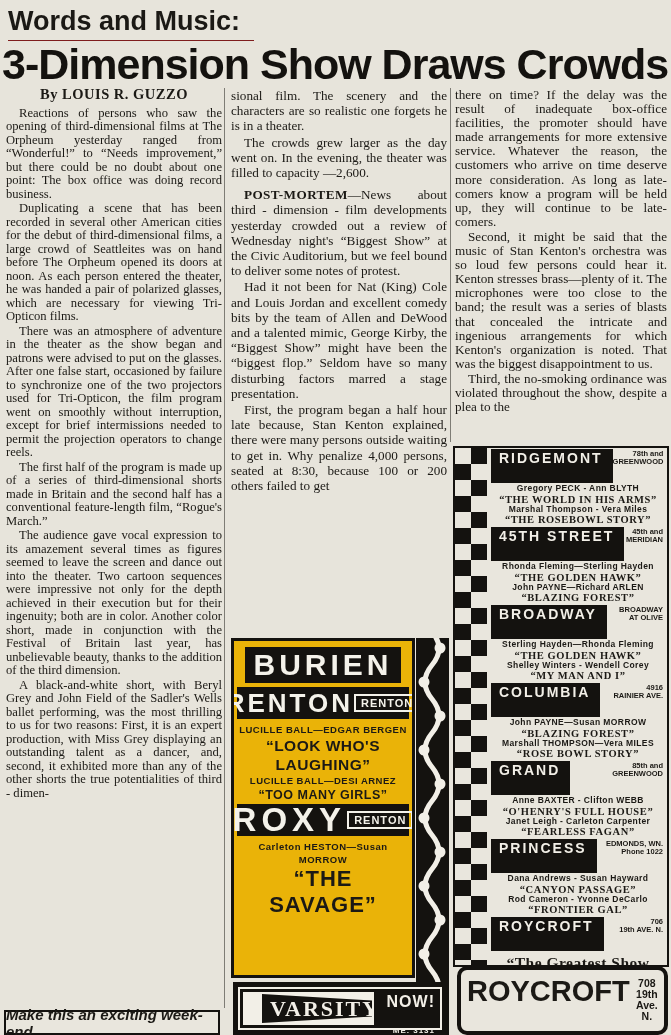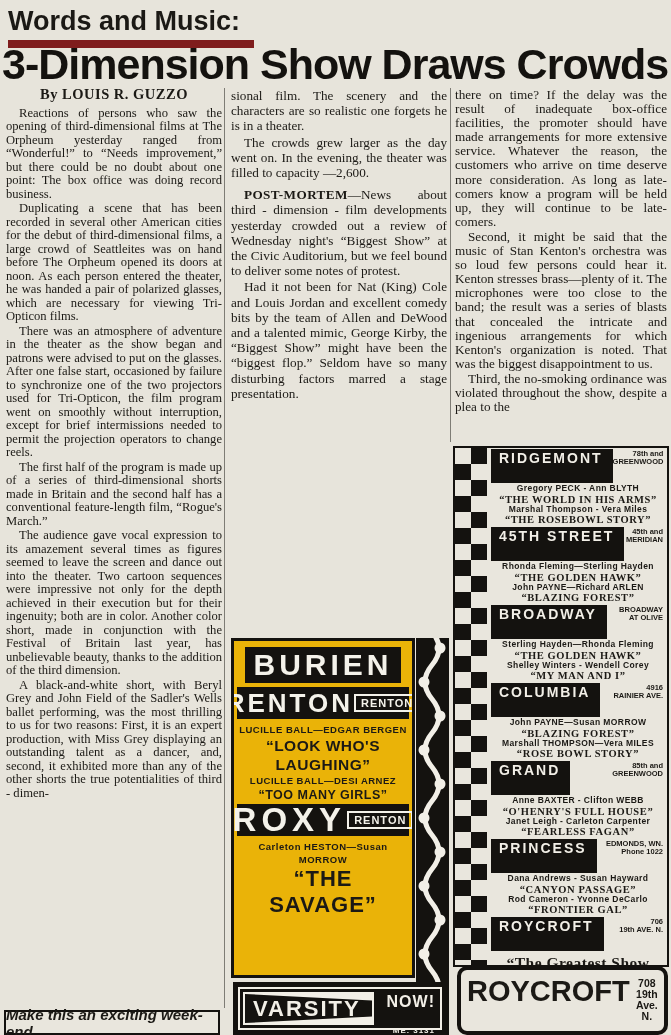--- a/index.html
+++ b/index.html
@@ -7,21 +7,21 @@
   .page{
     position:relative; width:671px; height:1035px; margin:0 auto;
     background:#e7e4db; color:#1b1915; overflow:hidden;
     font-family:"Liberation Serif", serif;
   }
   
   .kicker{
     position:absolute; left:8px; top:6px;
     font-family:"Liberation Sans",sans-serif; font-weight:bold;
     font-size:27px; letter-spacing:0;
-    border-bottom:8px solid #7f1d1d; padding:0 14px 3px 0;
+    border-bottom:1px solid #7f1d1d; padding:0 14px 3px 0;
   }
   .headline{
     position:absolute; left:2px; top:40px; width:669px;
     font-family:"Liberation Sans",sans-serif; font-weight:bold;
     font-size:43px; letter-spacing:-1px; white-space:nowrap; color:#14120f;
   }
   
   .col{position:absolute; top:88px; text-align:justify;}
   .col1{left:6px;  width:216px; height:924px; overflow:hidden;
         font-size:12.6px; line-height:13.5px;}
@@ -103,22 +103,22 @@
     background:#14120f; box-sizing:border-box; border:2px solid #14120f;
   }
   .v-inner{
     position:absolute; inset:3px; border:2px solid #f2efe7; display:flex;
   }
   .v-flagwrap{flex:1; background:#f2efe7; margin:3px; position:relative;}
   .v-flag{
     position:absolute; inset:2px;
     background:#14120f; clip-path:polygon(0 0,100% 22%,100% 78%,0 100%);
     display:flex; align-items:center; padding-left:8px;
-    color:#f2efe7; font-family:Liberation Sans, sans-serif; font-weight:bold;
-    font-size:22px; letter-spacing:2px;
+    color:#f2efe7; font-family:Liberation Serif, serif; font-weight:bold;
+    font-size:22px; letter-spacing:2px;margin-left:17px;
   }
   .v-right{
     width:58px; color:#f2efe7; text-align:right; padding:4px 5px 0 0;
     font-family:"Liberation Sans",sans-serif; font-weight:bold;
   }
   .v-now{font-size:16px; letter-spacing:1px;}
   .v-phone{font-size:8px; margin-top:15px; letter-spacing:1px;}
   
   .roycroft-ad{
     position:absolute; left:457px; top:966px; width:211px; height:69px;
@@ -164,20 +164,21 @@
         <p class="para">A black-and-white short, with Beryl Grey and John Field of the Sadler's Wells ballet performing, was the most thrilling to us for two reasons: First, it is an expert production, with Miss Grey displaying an outstanding talent as a dancer, and, second, it exhibited more than any of the other shorts the true potentialities of third - dimen-</p>
       </div>
   </div>
 
   <div class="col col2">
     <div>
         <p class="para">sional film.  The scenery and the characters are so realistic one forgets he is in a theater.</p>
         <p class="para">The crowds grew larger as the day went on.  In the evening, the theater was filled to capacity —2,600.</p>
         <p class="para lead-para"><b>POST-MORTEM</b>—News about third - dimension - film developments yesterday crowded out a review of Wednesday night's “Biggest Show” at the Civic Auditorium, but we feel bound to deliver some notes of protest.</p>
         <p class="para">Had it not been for Nat (King) Cole and Louis Jordan and excellent comedy bits by the team of Allen and DeWood and a talented mimic, George Kirby, the “Biggest Show” might have been the “biggest flop.”  Seldom have so many disturbing factors marred a stage presentation.</p>
+        <p class="para">First, the program began a half hour late because, Stan Kenton explained, there were many persons outside waiting to get in.  Why penalize 4,000 persons, seated at 8:30, because 100 or 200 others failed to get</p>
       </div>
   </div>
 
   <div class="col col3">
     <div>
         <p class="para">there on time?  If the delay was the result of inadequate box-office facilities, the promoter should have made arrangements for more extensive service. Whatever the reason, the customers who arrive on time deserve more consideration.  As long as late-comers know a program will be held up, they will continue to be late-comers.</p>
         <p class="para">Second, it might be said that the music of Stan Kenton's orchestra was so loud few persons could hear it.  Kenton stresses brass—plenty of it. The microphones were too close to the band; the result was a series of blasts that concealed the intricate and ingenious arrangements for which Kenton's organization is noted.  That was the biggest disappointment to us.</p>
         <p class="para">Third, the no-smoking ordinance was violated throughout the show, despite a plea to the</p>
       </div>
   </div>

